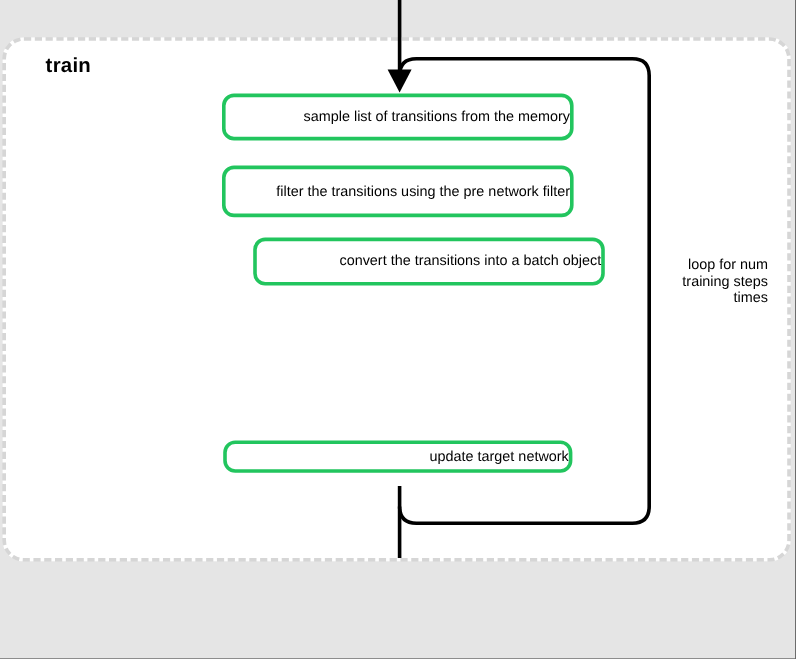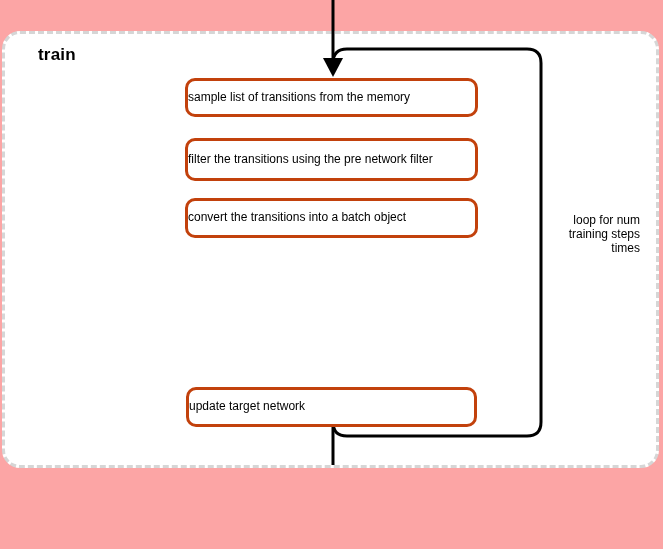--- a/index.html
+++ b/index.html
@@ -4,21 +4,21 @@
 <style>
   html, body {
     margin: 0;
     padding: 0;
     background: #000000;
   }
   .stage {
     position: relative;
     width: 663px;
     height: 549px;
-    background: #fca5a5;
+    background: #e5e5e5;
     overflow: hidden;
     font-family: "Liberation Sans", sans-serif;
     color: #000000;
   }
   .canvas {
     position: absolute;
     left: 2px;
     top: 31px;
     width: 657px;
     height: 437px;
@@ -42,33 +42,33 @@
     font-size: 17px;
     font-weight: bold;
     letter-spacing: 0.2px;
   }
   .step-box {
     position: absolute;
     left: 185px;
     width: 293px;
     box-sizing: border-box;
     background: #ffffff;
-    border: 3px solid #c2410c;
+    border: 3px solid #22c55e;
     border-radius: 10px;
     display: flex;
     align-items: center;
-    justify-content: flex-start;
+    justify-content: flex-end;
     text-align: center;
     font-size: 12px;
     line-height: 1.1;
   }
   .step-1 { top: 78px;  height: 39px; }
   .step-2 { top: 138px; height: 43px; }
-  .step-3 { top: 198px; height: 40px; }
-  .update-box { top: 387px; height: 40px; left: 186px; width: 291px; }
+  .step-3 { top: 198px; height: 40px; margin-left: 26px; }
+  .update-box { top: 367px; height: 27px; left: 186px; width: 291px; }
   .learn-box {
     position: absolute;
     left: 172px;
     top: 257px;
     width: 325px;
     height: 90px;
     box-sizing: border-box;
     background: #ffffff;
     border: 3px dashed #cbcbcb;
     border-radius: 2px;

